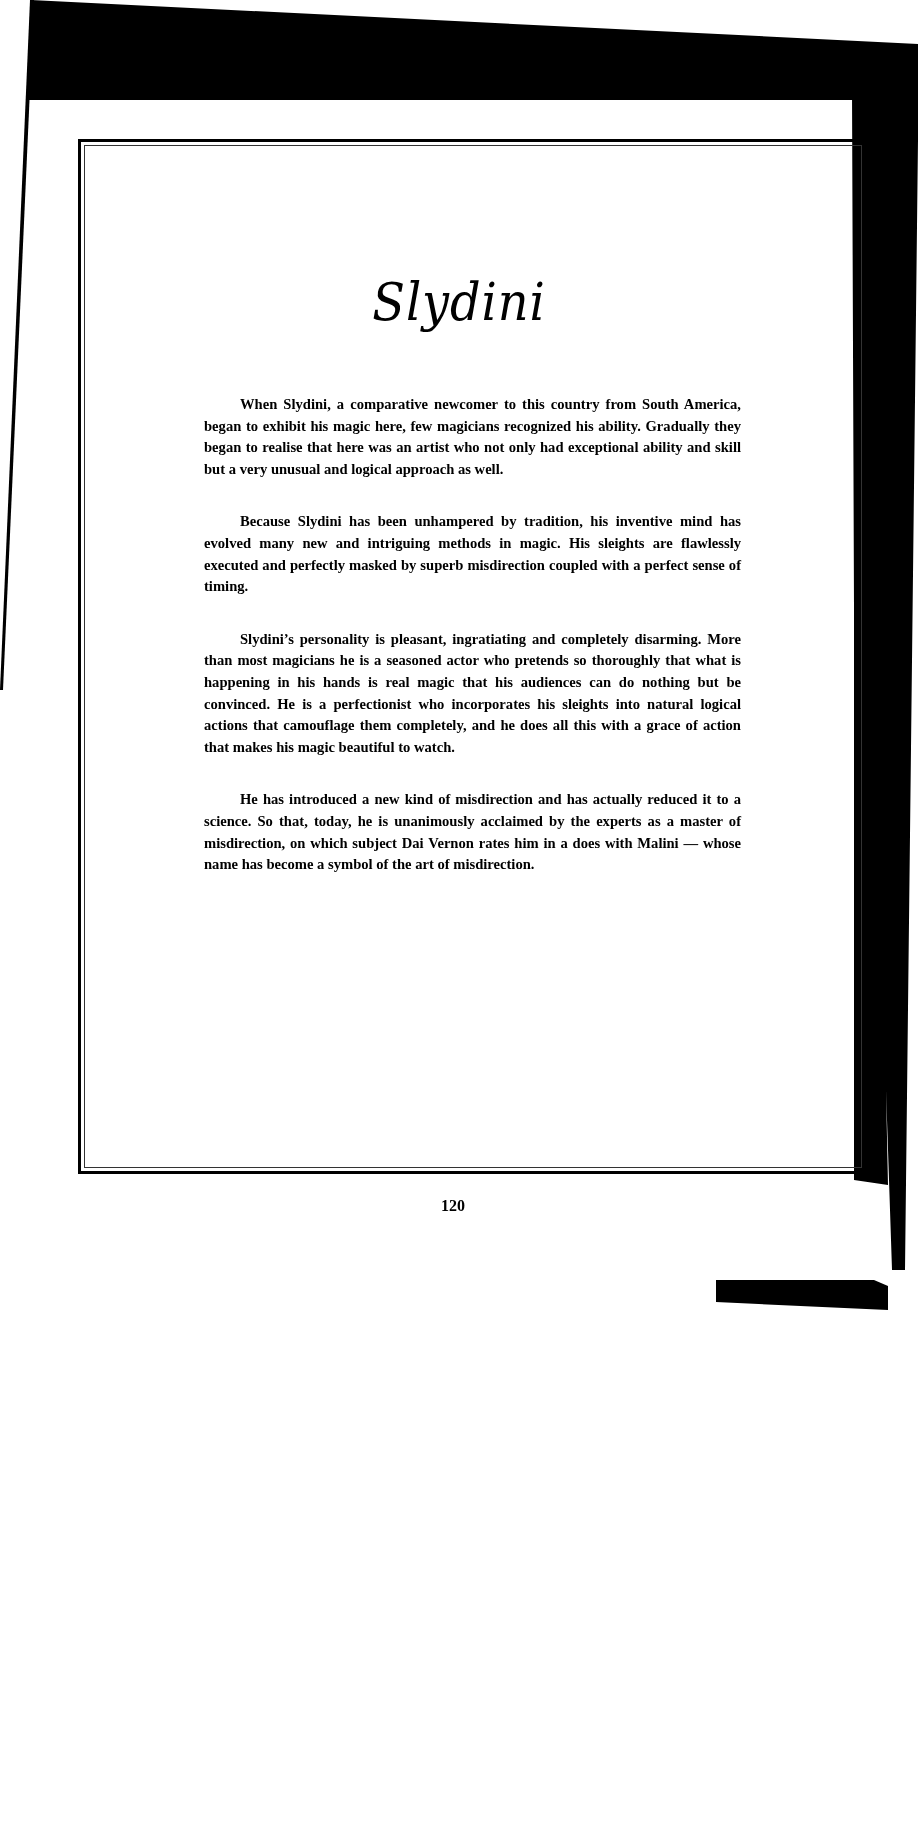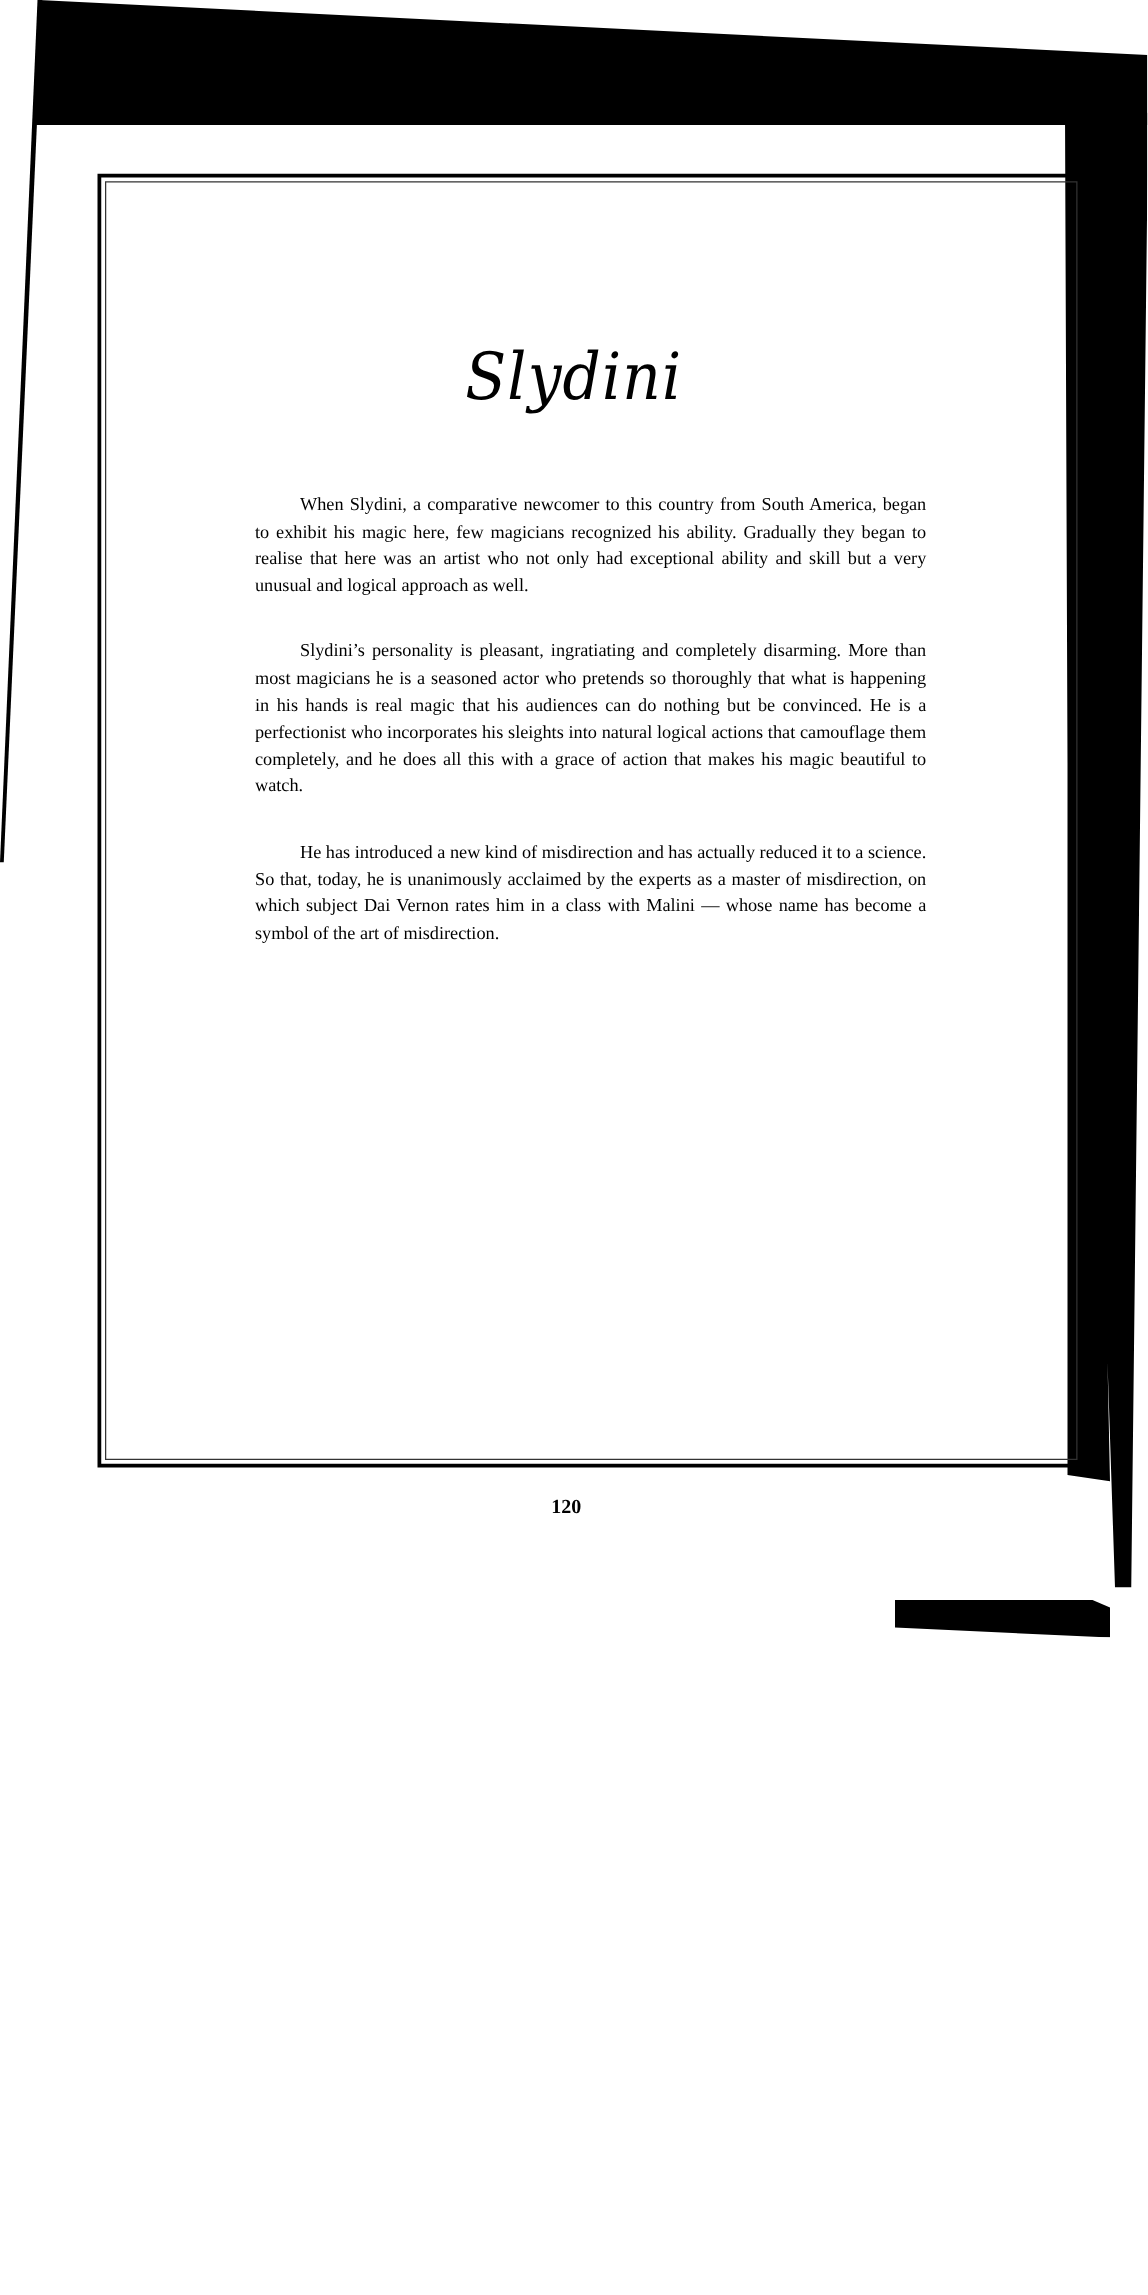--- a/index.html
+++ b/index.html
@@ -48,21 +48,21 @@
     font-family:"DejaVu Serif","Liberation Serif",serif;
     font-style:italic;
     font-size:52px;
     letter-spacing:1px;
     transform: scaleX(0.92);
   }
 
   .body-text {
     position:absolute; left:204px; width:537px; top:394px;
     font-size:14.6px; line-height:21.6px;
-    font-weight:normal;
+    font-weight:bold;
     text-align:justify;
   }
   .body-text p {
     margin:0 0 31px 0;
     text-indent:36px;
   }
 
   .page-number {
     position:absolute; left:0; width:906px; top:1197px;
     text-align:center;
@@ -78,17 +78,18 @@
 <div class="scan-bottom-bar"></div>
 
 <div class="frame">
   <div class="frame-inner"></div>
 </div>
 
 <div class="title">Slydini</div>
 
 <div class="body-text">
   <p>When Slydini, a comparative newcomer to this country from South America, began to exhibit his magic here, few magicians recognized his ability. Gradually they began to realise that here was an artist who not only had exceptional ability and skill but a very unusual and logical approach as well.</p>
+  <p>Because Slydini has been unhampered by tradition, his inventive mind has evolved many new and intriguing methods in magic. His sleights are flawlessly executed and perfectly masked by superb misdirection coupled with a perfect sense of timing.</p>
   <p>Slydini’s personality is pleasant, ingratiating and completely disarming. More than most magicians he is a seasoned actor who pretends so thoroughly that what is happening in his hands is real magic that his audiences can do nothing but be convinced. He is a perfectionist who incorporates his sleights into natural logical actions that camouflage them completely, and he does all this with a grace of action that makes his magic beautiful to watch.</p>
-  <p>He has introduced a new kind of misdirection and has actually reduced it to a science. So that, today, he is unanimously acclaimed by the experts as a master of misdirection, on which subject Dai Vernon rates him in a class with Malini — whose name has become a symbol of the art of misdirection.</p>
+  <p>He has introduced a new kind of misdirection and has actually reduced it to a science. So that, today, he is unanimously acclaimed by the experts as a master of misdirection, on which subject Dai Vernon rates him in a does with Malini — whose name has become a symbol of the art of misdirection.</p>
 </div>
 
 <div class="page-number">120</div>
 
 </body></html>

